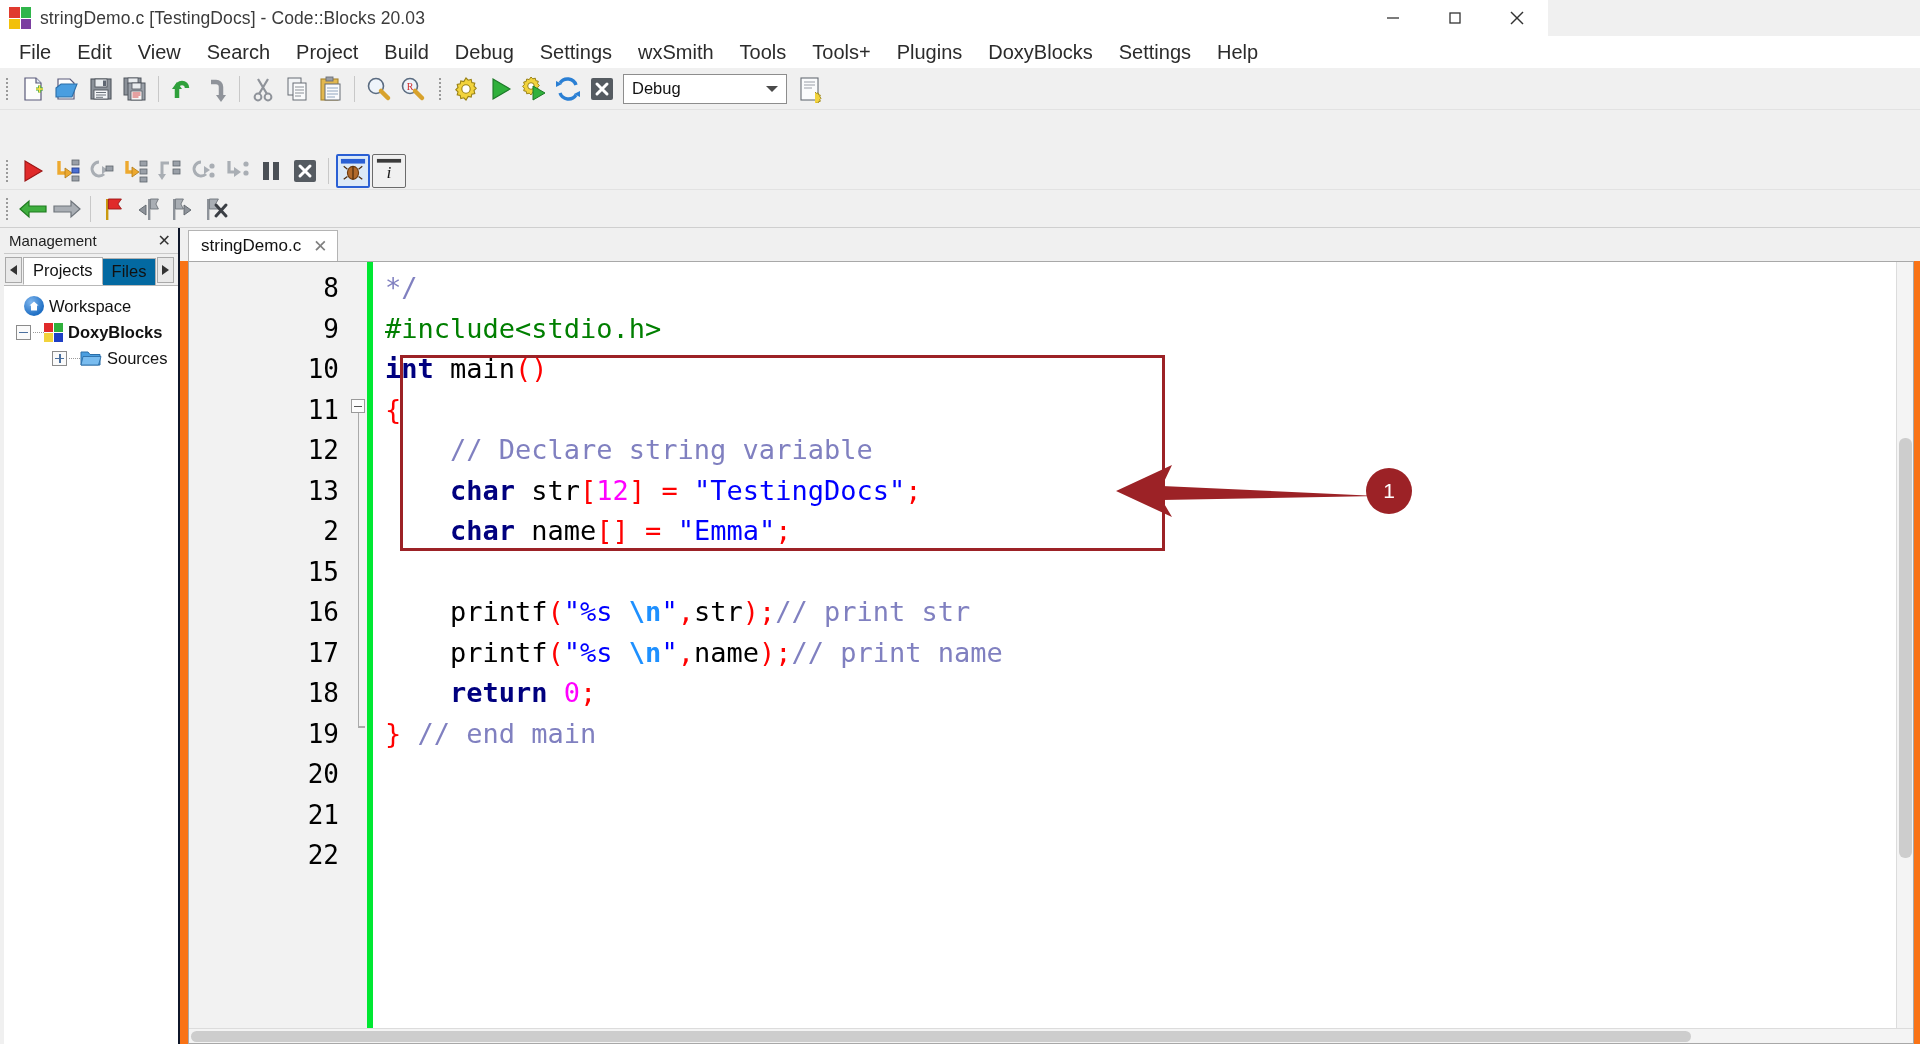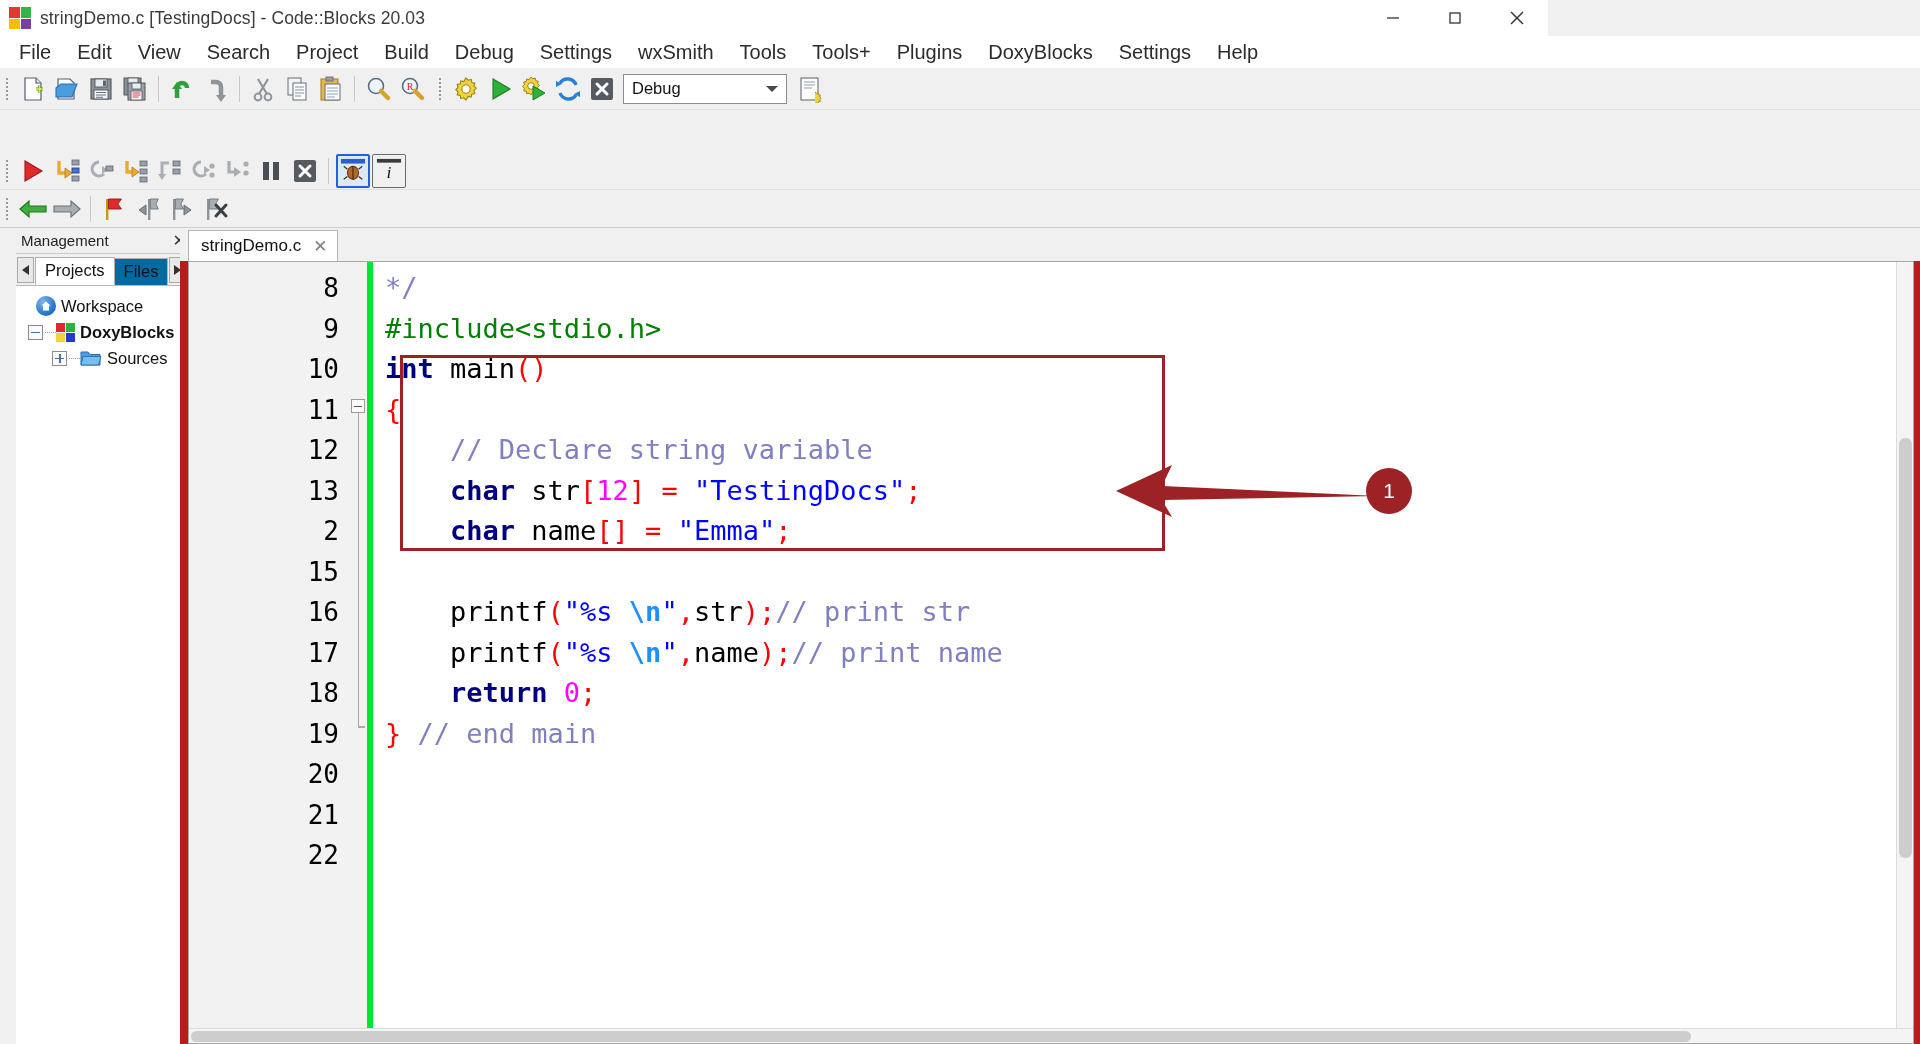--- a/index.html
+++ b/index.html
@@ -56,59 +56,59 @@
     padding-left: 8px; position: relative; flex: none; }
   .combo .carat { position: absolute; right: 8px; top: 50%; transform: translateY(-50%);
     width: 0; height: 0; border-left: 6px solid transparent; border-right: 6px solid transparent;
     border-top: 6px solid #4a4a4a; }
   .combo-debug { width: 164px; margin-left: 4px; }
   .combo-global { width: 233px; margin-left: 2px; }
   .combo-sym { width: 545px; margin-left: 4px; }
 
   
   .mgmt {
-    position: absolute; left: 16px; top: 228px; width: 179px; height: 816px;
-    background: #f0f0f0; border-right: 2px solid #0f172a;
+    position: absolute; left: 4px; top: 228px; width: 179px; height: 816px;
+    background: #f0f0f0; border-right: 5px solid #0f172a;
   }
   .mgmt-head { height: 26px; display: flex; align-items: center;
     border-bottom: 1px solid #c9c9c9; background: #f0f0f0; }
   .mgmt-title { font-size: 15px; color: #222; padding-left: 5px; }
   .mgmt-close { margin-left: auto; margin-right: 7px; font-size: 16px; color: #333; line-height: 1; }
   .tabstrip { height: 32px; display: flex; align-items: flex-end; background: #f0f0f0;
     border-bottom: 1px solid #b8b8b8; }
   .tabarrow { width: 17px; height: 26px; margin: 0 1px 2px 1px; background: #e9e9e9;
     border: 1px solid #a9a9a9; display: flex; align-items: center; justify-content: center; }
   .tabarrow .tri { width: 0; height: 0; border-top: 5px solid transparent; border-bottom: 5px solid transparent; }
   .tabarrow .tri.l { border-right: 7px solid #333; }
   .tabarrow .tri.r { border-left: 7px solid #333; }
   .ptab { font-size: 16.5px; color: #111; padding: 3px 9px 4px 9px; background: #0369a1;
     border: 1px solid #b0b0b0; border-bottom: none; margin-right: -1px; }
   .ptab.active { background: #ffffff; border-bottom: 1px solid #ffffff; position: relative; z-index: 2; }
   .tree { background: #ffffff; height: 758px; padding-top: 7px; font-size: 16.5px; color: #111; }
   .tnode { display: flex; align-items: center; height: 26px; white-space: nowrap; }
   .tnode.lvl1 { padding-left: 20px; }
   .tnode.lvl2 { padding-left: 12px; }
-  .tnode.lvl3 { padding-left: 36px; }
+  .tnode.lvl3 { padding-left: 16px; margin-left: 32px; }
   .expander { width: 15px; height: 15px; border: 1px solid #8b8b8b; background: #fafafa;
     position: relative; flex: none; margin-right: 2px; }
   .expander::before { content: ""; position: absolute; left: 2px; top: 6px; width: 9px; height: 1.6px; background: #4a6f9e; }
   .expander.plus::after { content: ""; position: absolute; left: 6px; top: 2px; width: 1.6px; height: 9px; background: #4a6f9e; }
   .dotline { width: 11px; height: 1px; border-top: 1.6px dotted #9a9a9a; flex: none; }
   .tlabel { margin-left: 5px; }
   .tlabel.bold { font-weight: bold; }
   .ico-home { width: 20px; height: 20px; border-radius: 50%;
     background: radial-gradient(circle at 35% 30%, #7fb6ee, #1f6fc4 70%); flex: none;
     display: flex; align-items: center; justify-content: center; }
   .ico-proj { width: 19px; height: 19px; display: grid; grid-template-columns: 1fr 1fr;
     grid-template-rows: 1fr 1fr; gap: 1px; flex: none; }
   .ico-proj i { display: block; }
   .ico-folder { width: 22px; height: 17px; position: relative; flex: none; }
 
   
-  .editor-wrap { position: absolute; left: 180px; top: 228px; width: 1740px; height: 816px; background: #b91c1c; }
+  .editor-wrap { position: absolute; left: 180px; top: 228px; width: 1740px; height: 816px; background: #f97316; }
   .edtabs { height: 33px; display: flex; align-items: flex-end; padding-left: 8px; background: #f0f0f0; }
   .edtab { display: flex; align-items: center; background: #ffffff; border: 1px solid #b4b4b4;
     border-bottom: none; height: 31px; padding: 0 10px 0 12px; font-size: 17px; color: #111; }
   .edtab .x { margin-left: 12px; color: #808080; font-size: 17px; }
   .edbody { position: absolute; left: 8px; top: 33px; width: 1726px; height: 783px;
     background: #ffffff; border: 1px solid #a8a8a8; display: flex; overflow: hidden; }
 
   .gutter { width: 160px; background: #f2f2f2; flex: none; text-align: right;
     font-family: "DejaVu Sans Mono", monospace; font-size: 26px; color: #000;
     padding-top: 6px; padding-right: 10px; line-height: 40.5px; }

